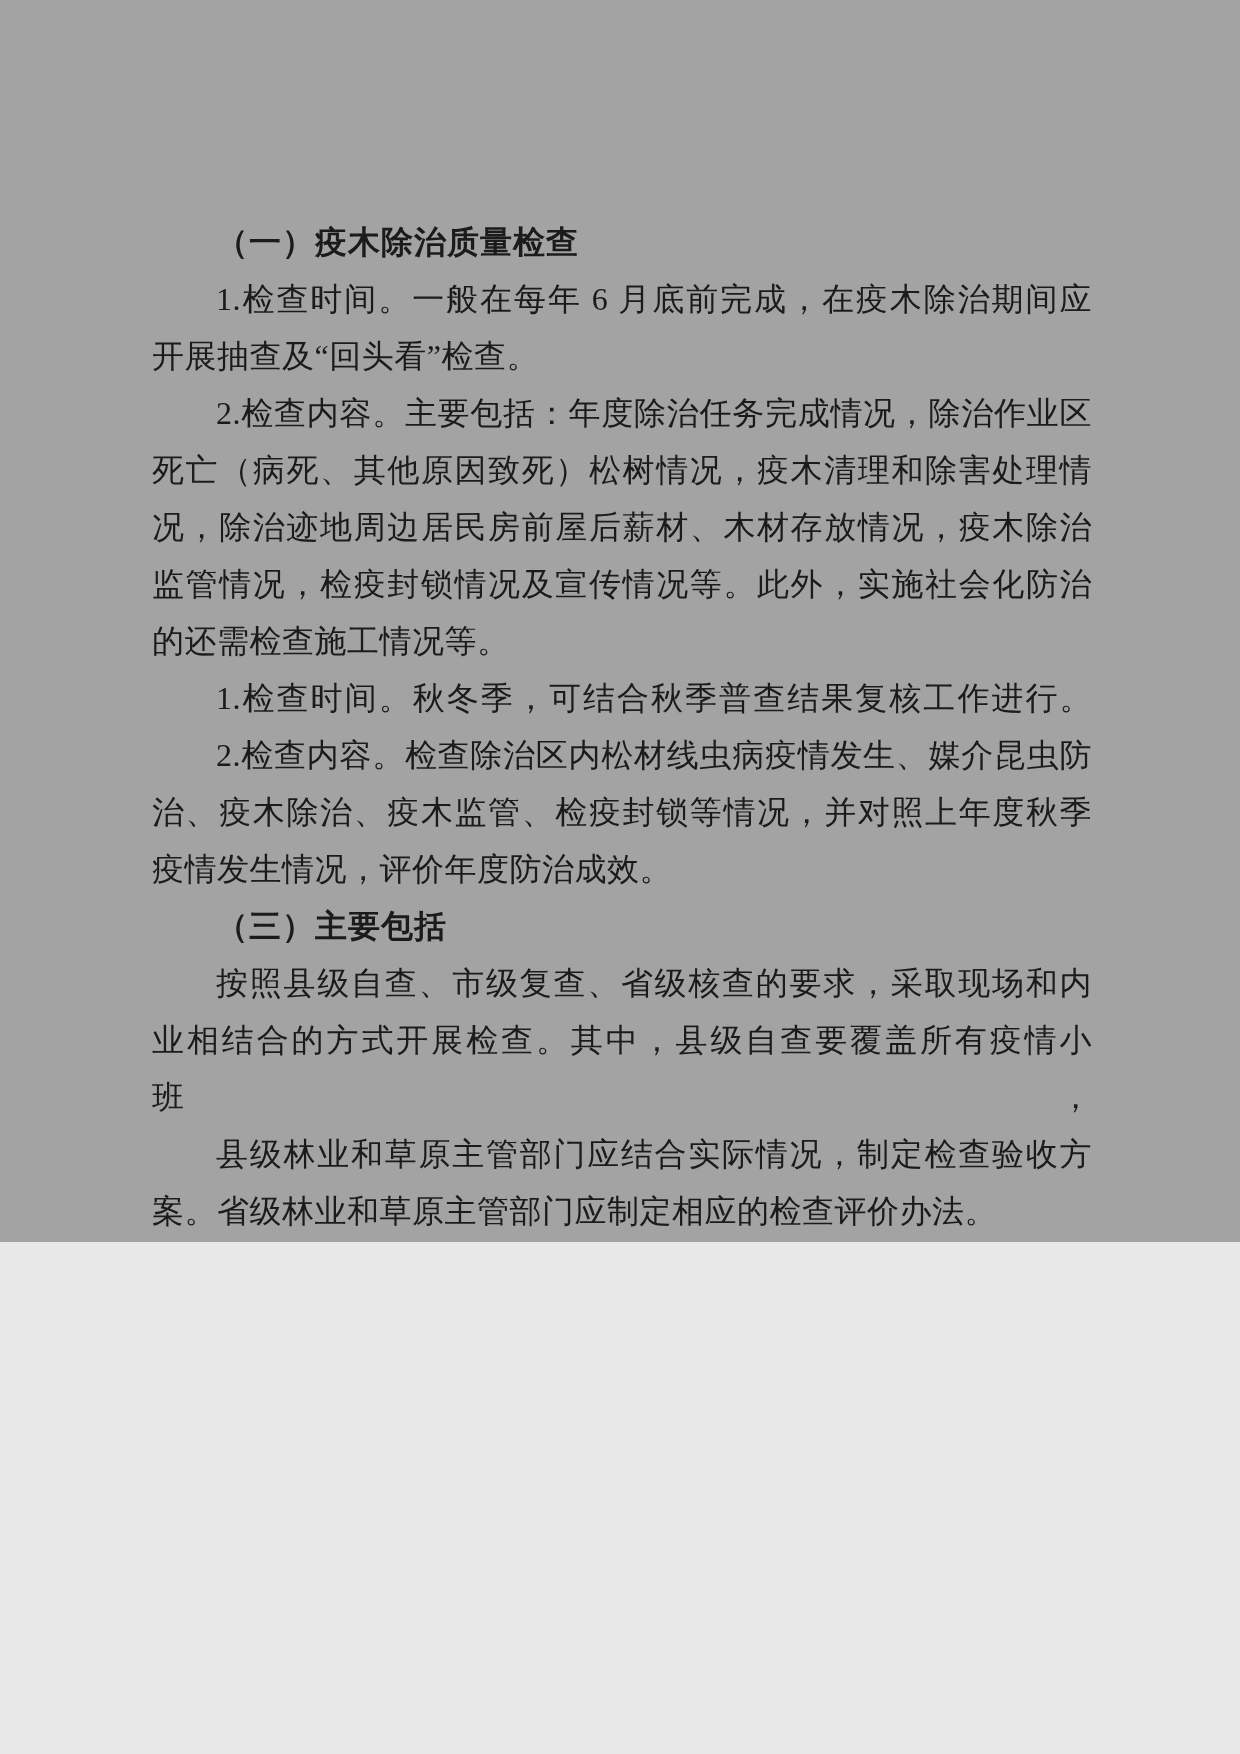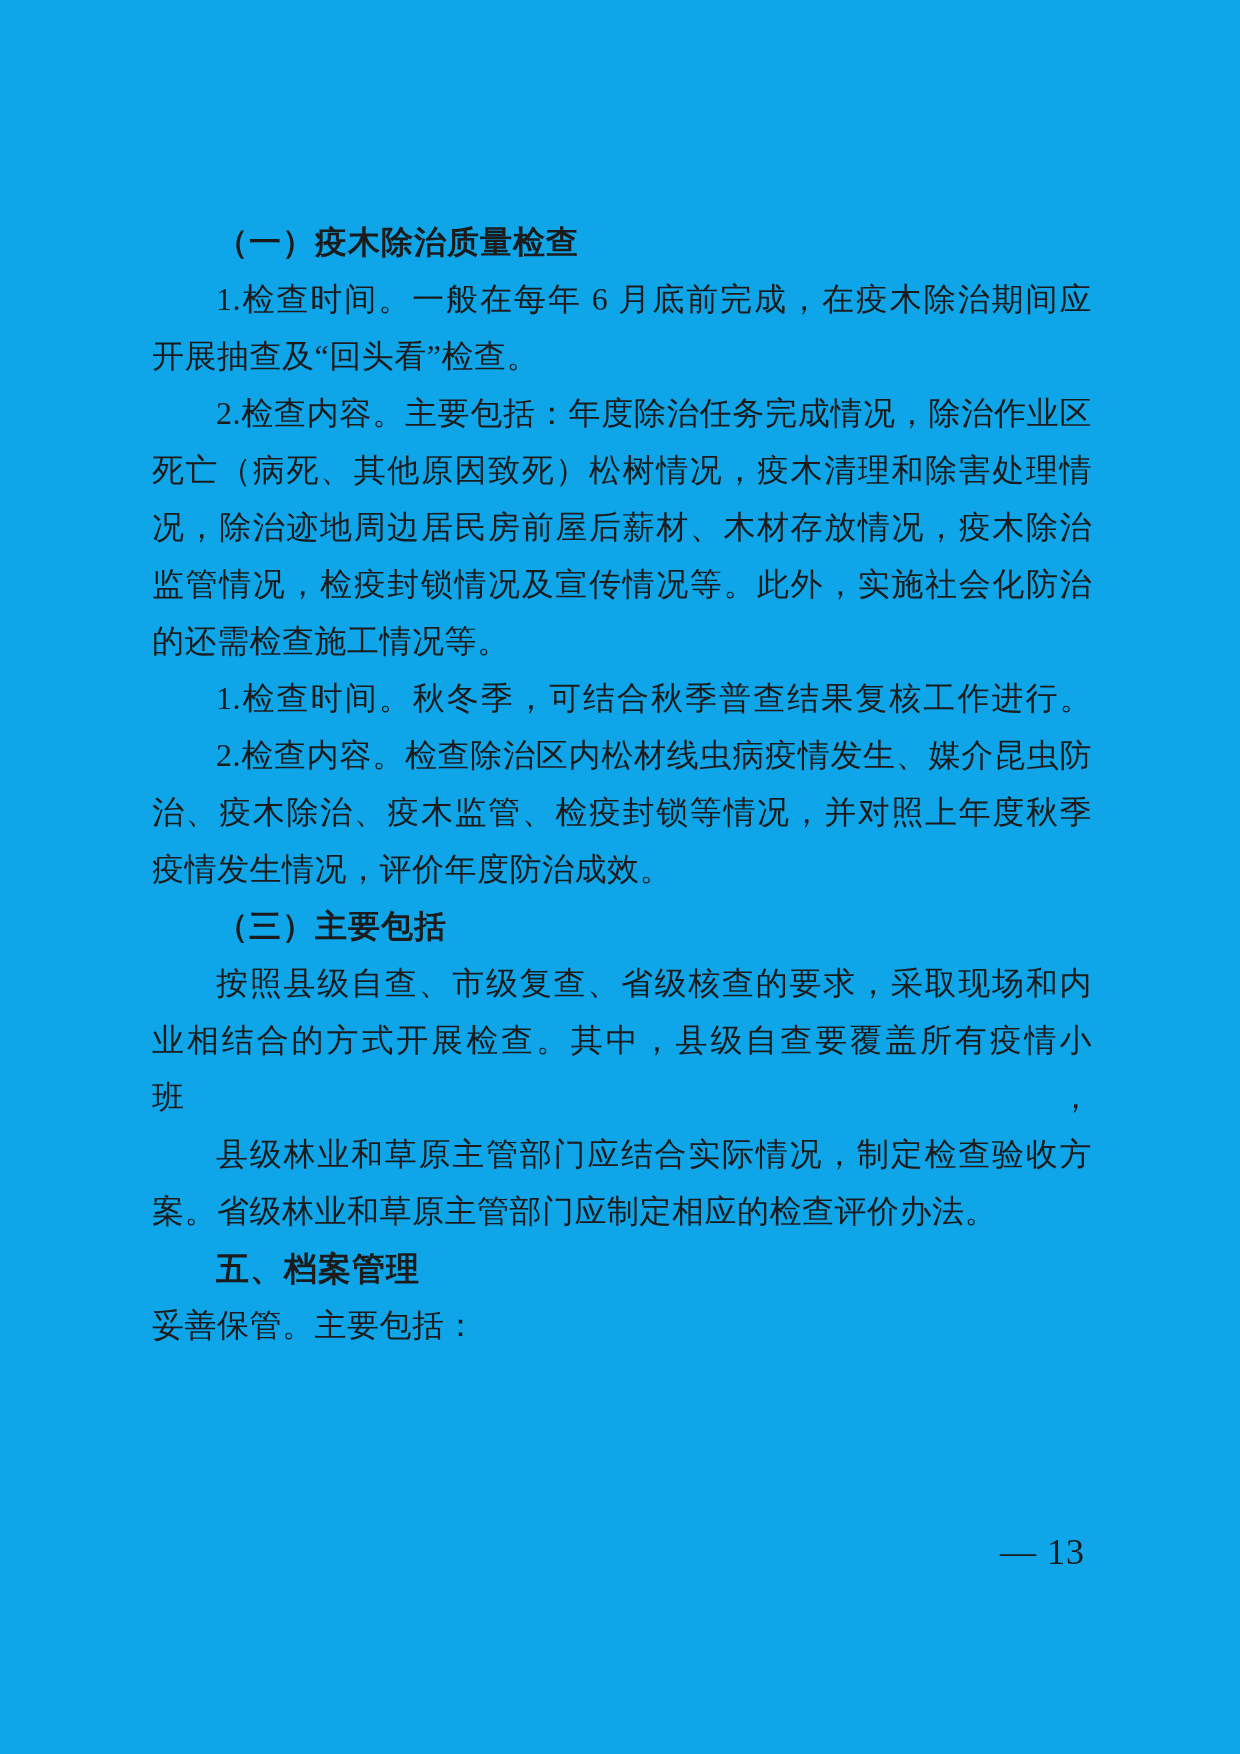--- a/index.html
+++ b/index.html
@@ -3,23 +3,23 @@
 <meta charset="utf-8">
 <style>
   html, body {
     margin: 0;
     padding: 0;
     background: #e8e8e8;
   }
   .page {
     position: relative;
     width: 1240px;
-    height: 1754px;
+    height: 1242px;
     margin: 0 auto;
-    background: #0ea5e9;
+    background: #a3a3a3;
     overflow: hidden;
     font-family: "Liberation Serif", "DejaVu Serif", serif;
     color: #1b1b1b;
   }
   .content {
     position: absolute;
     left: 152px;
     top: 214px;
     width: 940px;
   }

